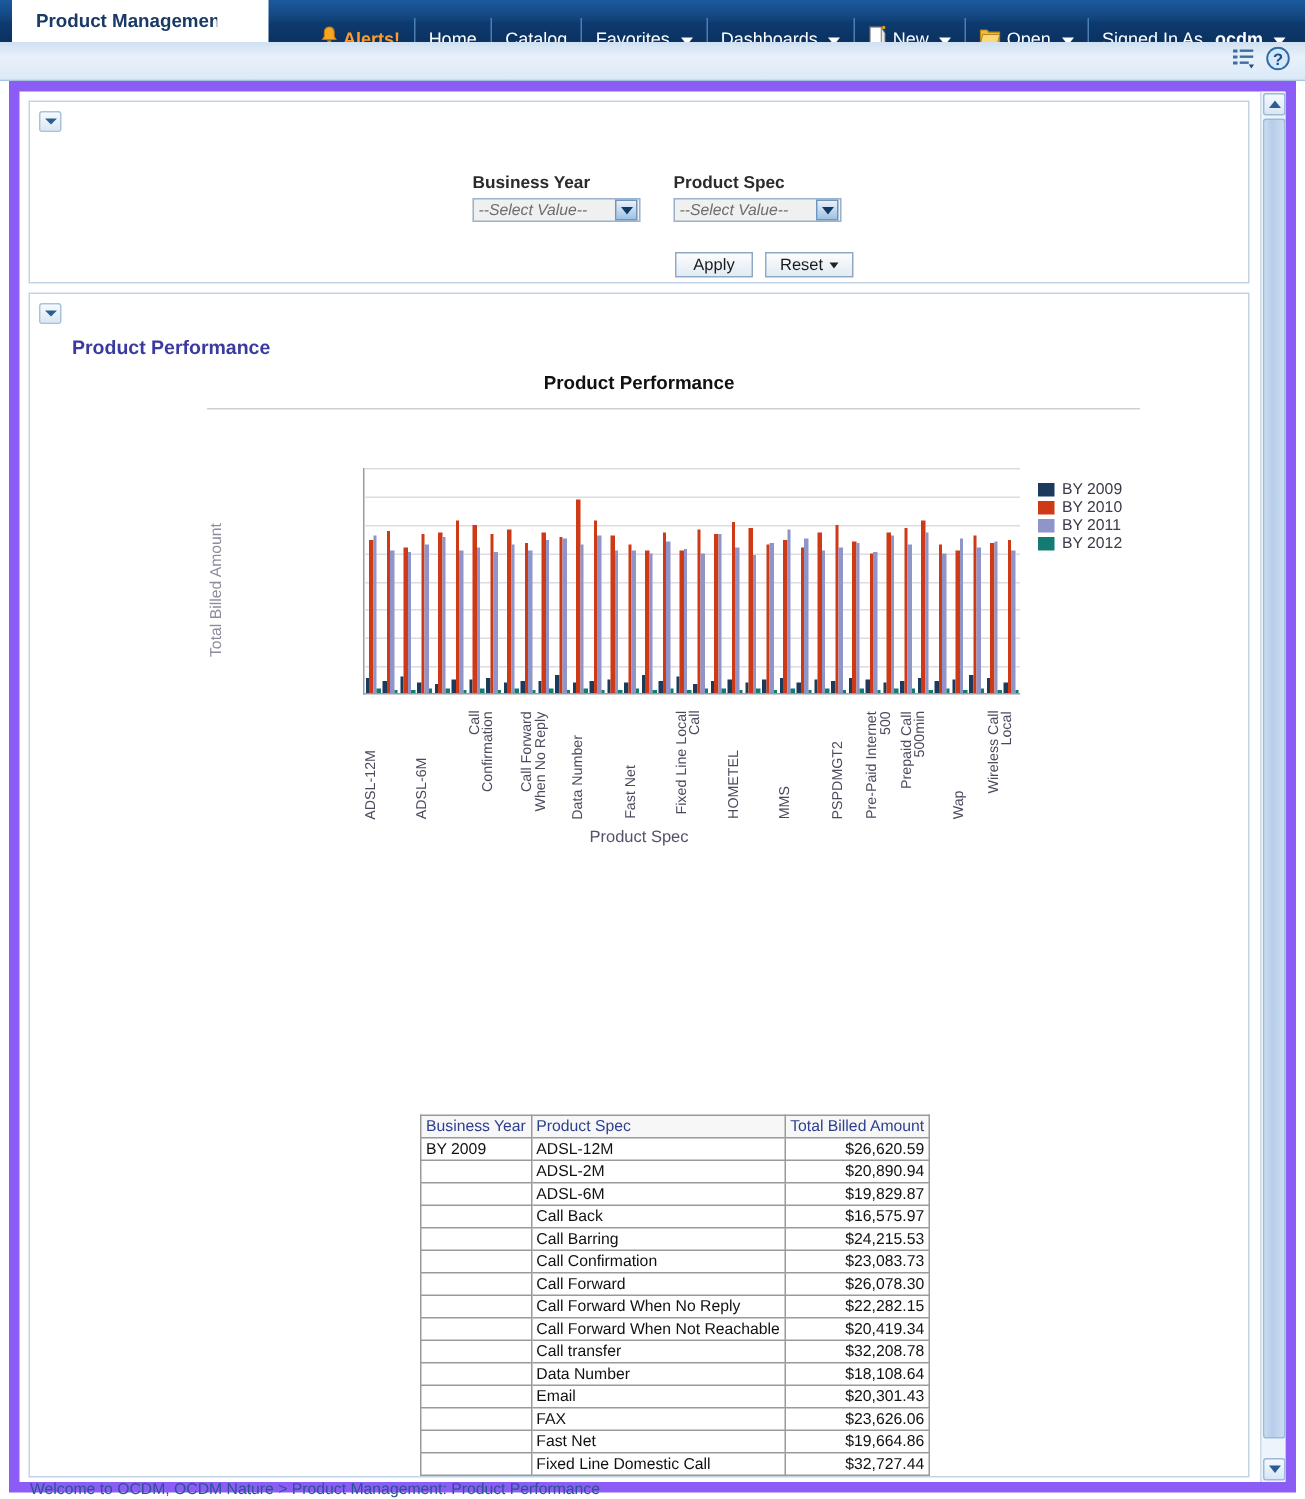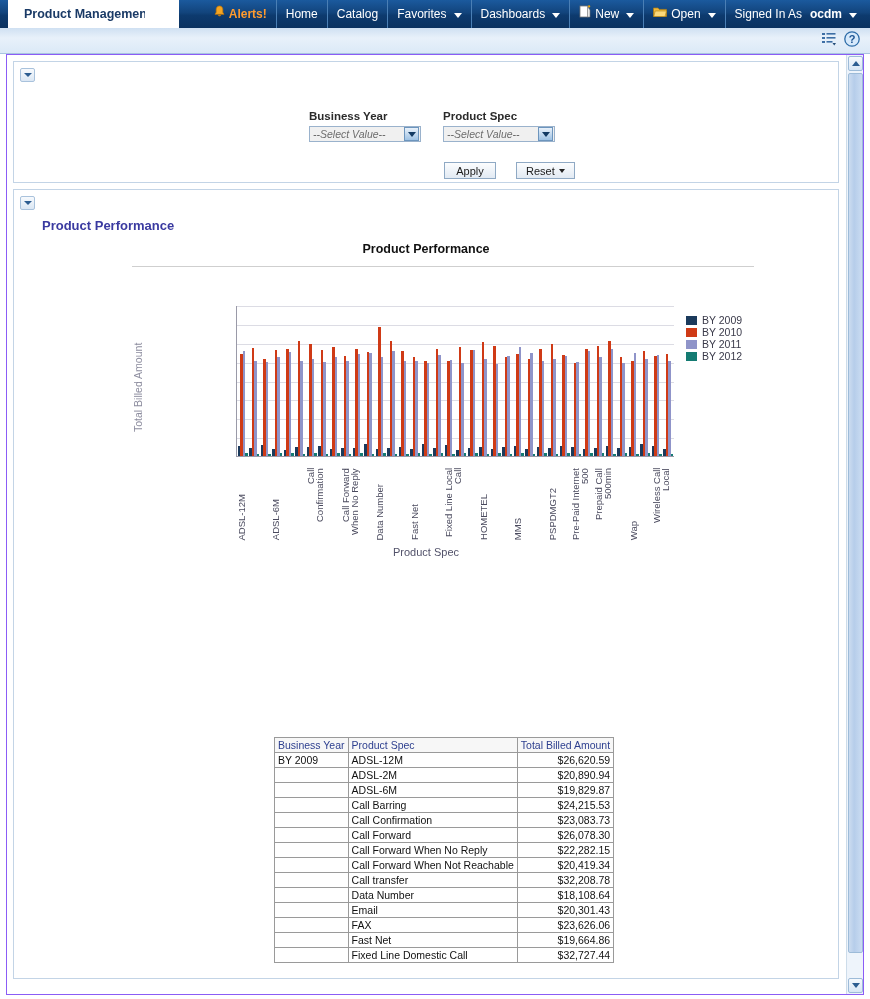--- a/index.html
+++ b/index.html
@@ -32,21 +32,21 @@
   .tab-slant {
     position:absolute; left:145px; top:0; width:30px; height:28px;
     background:linear-gradient(to bottom right, #ffffff 0%, #ffffff 48%, transparent 50%);
   }
   .tab-slant:after{
     content:""; position:absolute; left:0; top:0; width:0; height:0;
     border-left:30px solid #ffffff;
     border-bottom:28px solid transparent;
   }
   .nav {
-    position:absolute; right:4px; top:0; height:28px;
+    position:absolute; right:4px; top:12px; height:28px;
     display:flex; align-items:center;
     color:#ffffff; font-size:12px;
   }
   .nav-item {
     height:28px; line-height:28px;
     padding:0 9px;
     border-left:1px solid #4a7fb5;
     display:flex; align-items:center; gap:4px;
     white-space:nowrap;
     color:#ffffff;
@@ -67,21 +67,21 @@
     border-bottom:1px solid #a8c4e0;
   }
   .subbar .tools {
     position:absolute; right:10px; top:3px; display:flex; align-items:center; gap:7px;
   }
 
   
   .pane {
     position:absolute; left:6px; top:54px; width:858px; height:941px;
     background:#ffffff;
-    border:1px solid #8b5cf6;
+    border:7px solid #8b5cf6;
     overflow:hidden;
   }
   .pane-inner { position:absolute; left:0; top:0; right:18px; bottom:0; padding:6px; }
 
   
   .vscroll {
     position:absolute; right:0; top:0; width:17px; bottom:0;
     background:#eef4fb; border-left:1px solid #cddcea;
   }
   .vsc-btn {
@@ -141,21 +141,21 @@
   }
   .selbox .drop {
     width:15px; height:14px; margin-right:1px;
     background:linear-gradient(to bottom,#e9f1fa,#9ec2e4);
     border:1px solid #6d95bd;
     display:flex;align-items:center;justify-content:center;
   }
   .drop-caret {
     width:0;height:0;border-left:4px solid transparent;border-right:4px solid transparent;border-top:5px solid #123a63;
   }
-  .btnrow { position:absolute; left:430px; top:100px; display:flex; gap:20px; }
+  .btnrow { position:absolute; left:430px; top:100px; display:flex; gap:8px; }
   .btn {
     min-width:52px; height:17px; padding:0 9px;
     background:linear-gradient(to bottom,#fcfdfe,#e2eaf3);
     border:1px solid #8fa9c4;
     font-size:11px; color:#1a1a1a;
     display:flex; align-items:center; justify-content:center; gap:4px;
     cursor:pointer;
   }
   .btn .bcaret {
     width:0;height:0;border-left:3.5px solid transparent;border-right:3.5px solid transparent;border-top:4.5px solid #222;
@@ -707,20 +707,25 @@
                   <td class="spec">ADSL-2M</td>
                   <td class="amt">$20,890.94</td>
                 </tr>
                 <tr>
                   <td class="yearcell"></td>
                   <td class="spec">ADSL-6M</td>
                   <td class="amt">$19,829.87</td>
                 </tr>
                 <tr>
                   <td class="yearcell"></td>
+                  <td class="spec">Call Back</td>
+                  <td class="amt">$16,575.97</td>
+                </tr>
+                <tr>
+                  <td class="yearcell"></td>
                   <td class="spec">Call Barring</td>
                   <td class="amt">$24,215.53</td>
                 </tr>
                 <tr>
                   <td class="yearcell"></td>
                   <td class="spec">Call Confirmation</td>
                   <td class="amt">$23,083.73</td>
                 </tr>
                 <tr>
                   <td class="yearcell"></td>
@@ -780,14 +785,15 @@
           <span class="arw up"></span>
         </div>
       <div class="vsc-thumb"></div>
       <div class="vsc-btn bot">
           <span class="arw dn"></span>
         </div>
     </div>
 
   </div>
 
+  <div class="footer">Welcome to OCDM, OCDM Nature &gt; Product Management: Product Performance</div>
 
 </div>
 
 </body></html>

